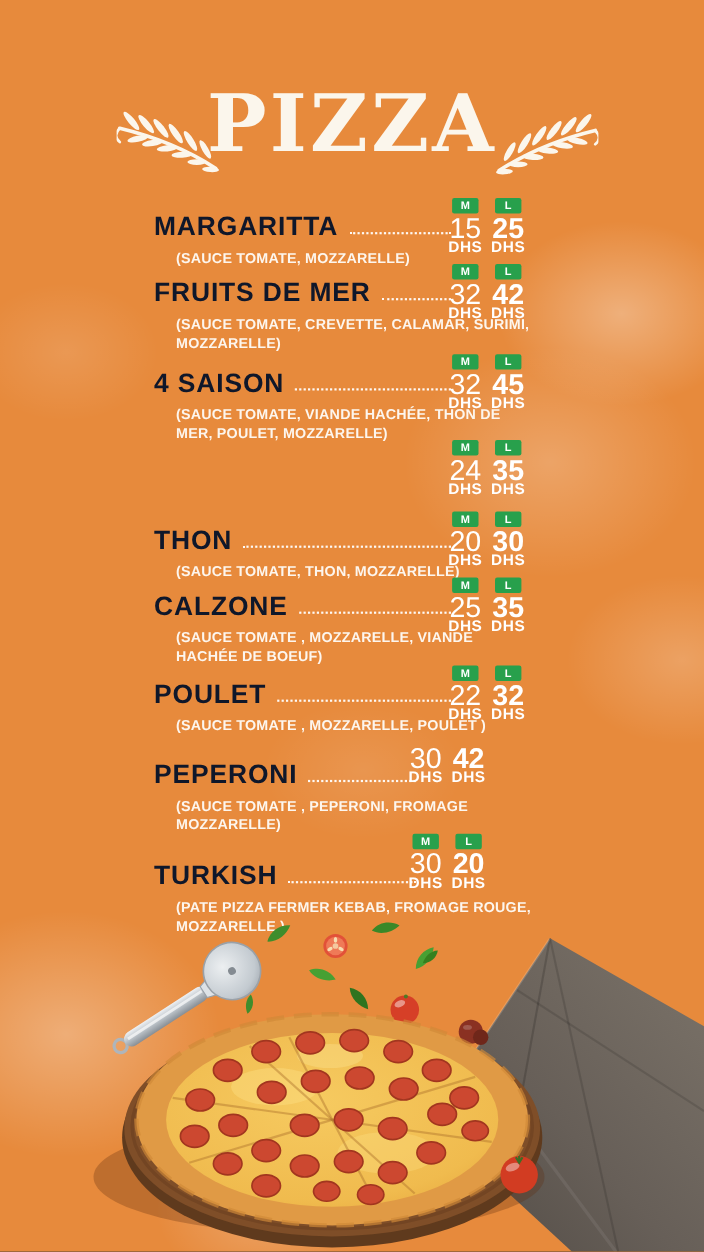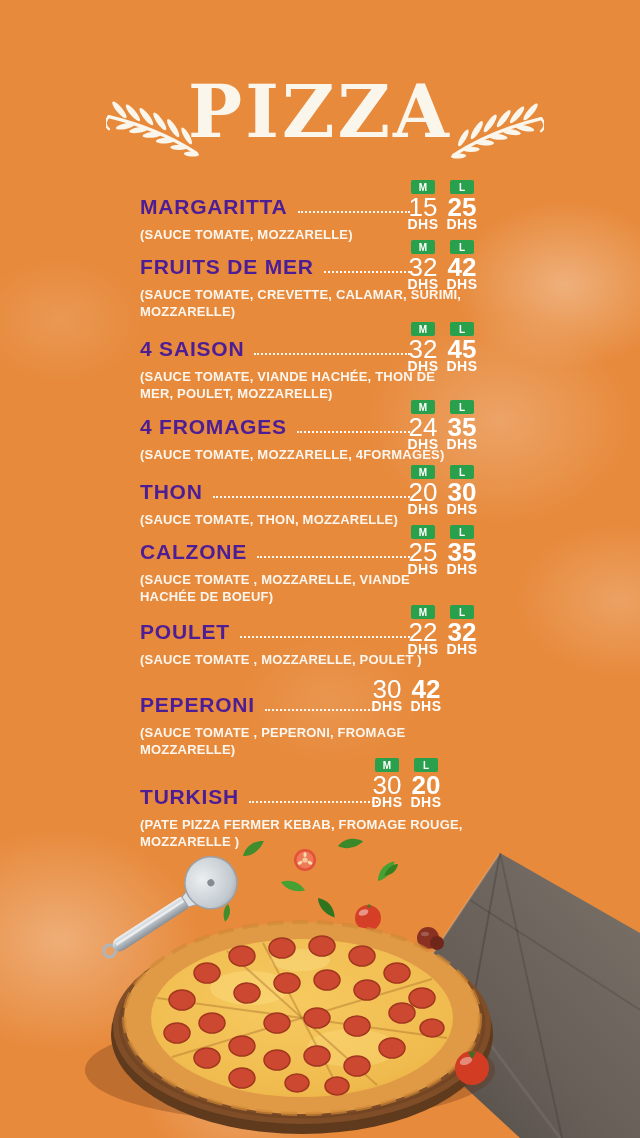--- a/index.html
+++ b/index.html
@@ -27,24 +27,24 @@
   .menu{position:absolute;top:175px;left:0;right:0;height:680px;}
   .menu-item{position:absolute;left:140px;right:0;}
   .menu-item.item-0{top:5px;}  .menu-item.item-1{top:65px;}  .menu-item.item-2{top:147px;}
   .menu-item.item-3{top:225px;}.menu-item.item-4{top:290px;} .menu-item.item-5{top:350px;}
   .menu-item.item-6{top:430px;}.menu-item.item-7{top:503px;} .menu-item.item-8{top:583px;}
   .menu-item.item-8 .item-left{padding-top:28px;}
 
   .item-left{width:272px;padding-top:16px;}
   .shift-left .item-left{width:240px;}
   .name-row{display:flex;align-items:flex-end;}
-  .item-name{font-size:21px;font-weight:700;color:#4c1d95;letter-spacing:.8px;line-height:21px;white-space:nowrap;}
+  .item-name{font-size:24px;font-weight:700;color:#0f172a;letter-spacing:.8px;line-height:21px;white-space:nowrap;}
   .leader{flex:1;border-bottom:2.5px dotted rgba(255,255,255,.95);margin:0 2px 4px 10px;min-width:12px;}
   .item-desc{margin-top:9px;width:328px;font-size:13px;font-weight:700;color:#fdf6ee;
-             letter-spacing:.2px;line-height:17px;}
+             letter-spacing:.2px;line-height:17px;margin-left:20px;}
 
   .price-block{position:absolute;top:0;right:161px;display:flex;gap:5px;}
   .shift-left .price-block{right:197px;}
   .price-col{width:34px;display:flex;flex-direction:column;align-items:center;}
   .badge{width:24px;height:14px;background:#28a04c;border-radius:2px;color:#fff;font-size:10px;
          font-weight:700;display:flex;align-items:center;justify-content:center;margin-bottom:2px;}
   .price{font-size:26px;line-height:22px;color:#ffffff;}
   .m-price{font-weight:400;}
   .l-price{font-weight:700;}
   .dhs{font-size:14px;line-height:10px;font-weight:700;color:#ffffff;letter-spacing:.5px;margin-top:1px;}
@@ -163,27 +163,20 @@
         </div>
         <div class="price-col">
           <span class="badge">L</span>
           <span class="price l-price">45</span>
           <span class="dhs">DHS</span>
         </div>
       </div>
     </div>
 
     <div class="menu-item item-3">
-      <div class="item-left">
-        <div class="name-row">
-          <span class="item-name">4 FROMAGES</span>
-          <span class="leader"></span>
-        </div>
-        <div class="item-desc">(SAUCE TOMATE, MOZZARELLE, 4FORMAGES)</div>
-      </div>
       <div class="price-block">
         <div class="price-col">
           <span class="badge">M</span>
           <span class="price m-price">24</span>
           <span class="dhs">DHS</span>
         </div>
         <div class="price-col">
           <span class="badge">L</span>
           <span class="price l-price">35</span>
           <span class="dhs">DHS</span>

